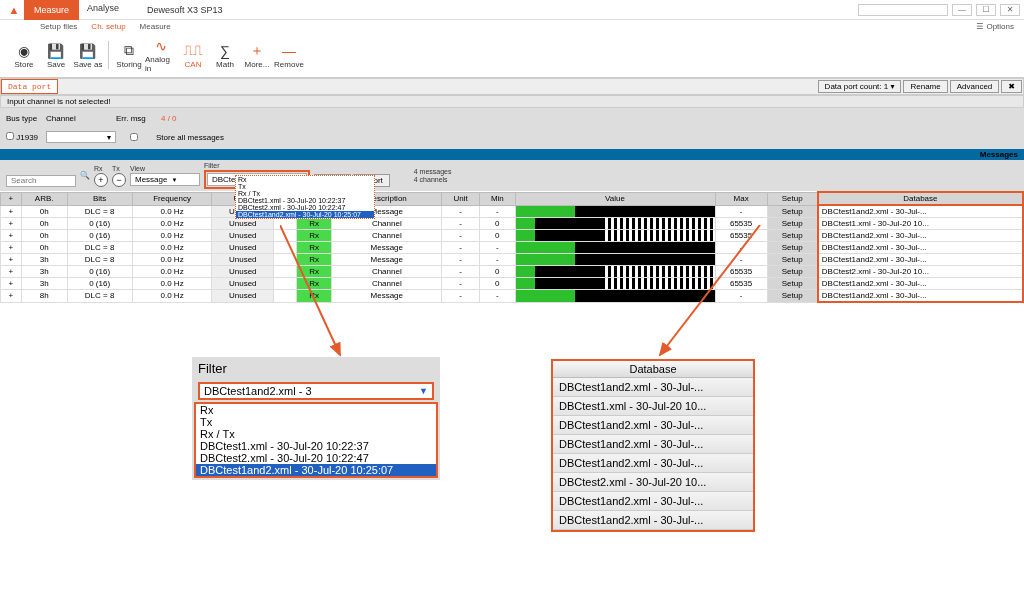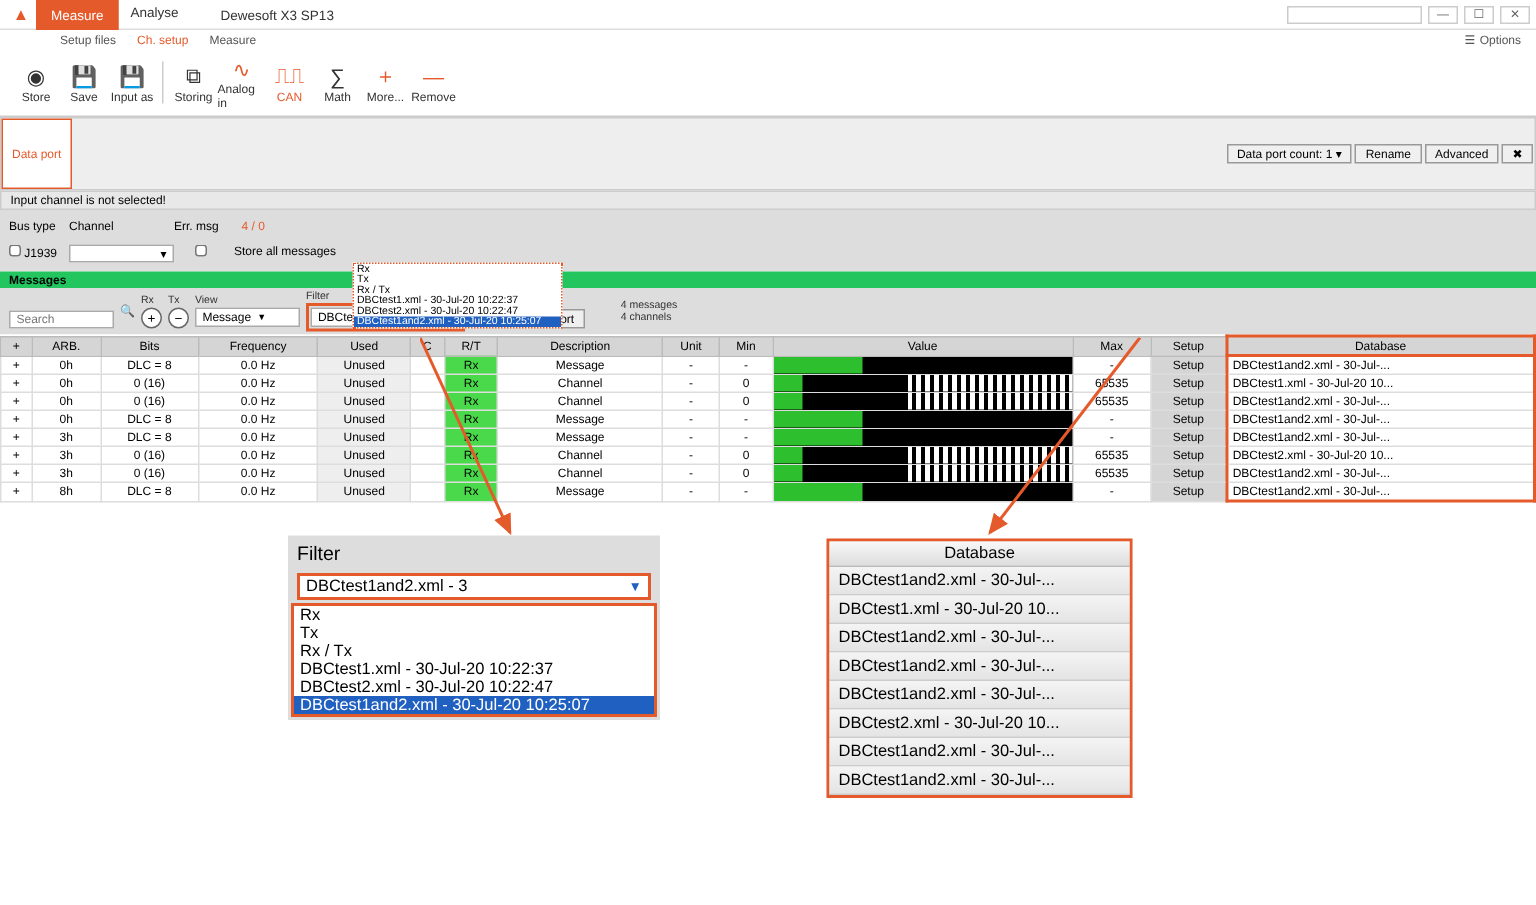--- a/index.html
+++ b/index.html
@@ -20,33 +20,33 @@
   .mitem.active { color:#e55a2b; }
   .options { margin-left:auto; color:#555; display:flex; align-items:center; gap:3px; }
   
   .toolbar { display:flex; align-items:center; padding:4px 8px; background:#fff; border-bottom:1px solid #ccc; }
   .tbtn { display:flex; flex-direction:column; align-items:center; width:32px; font-size:8px; color:#333; cursor:pointer; }
   .tbtn .ico { width:18px; height:18px; display:flex; align-items:center; justify-content:center; font-size:14px; }
   .tbtn.can { color:#e55a2b; }
   .tdivider { width:1px; height:28px; background:#ccc; margin:0 4px; }
   
   .dataport-bar { background:#eee; border:1px solid #ccc; display:flex; align-items:center; font-size:8px; }
-  .dptab { background:#fff; border:1px solid #e55a2b; padding:18px 6px; color:#e55a2b; }
+  .dptab { background:#fff; border:1px solid #e55a2b; padding:2px 6px; color:#e55a2b;font-family:Liberation Mono, monospace; }
   .dpright { margin-left:auto; display:flex; gap:2px; padding:1px; }
   .dpbtn { border:1px solid #999; background:#f0f0f0; padding:1px 6px; font-size:8px; }
   
   .warnbar { background:#e8e8e8; border:1px solid #ccc; padding:1px 6px; font-size:8px; font-weight:normal; }
   
   .settings-bar { background:#ddd; padding:2px 0; font-size:8px; }
   .settings-headers { display:flex; background:#bbb; color:#333; font-weight:bold; }
   .sh { padding:1px 6px; }
-  .settings-row { display:flex; padding:4px 6px; }
+  .settings-row { display:flex; align-items:center; padding:4px 6px; }
   .sfield { background:#fff; border:1px solid #aaa; padding:0 4px; height:12px; font-size:8px; display:inline-flex; align-items:center; }
   
-  .msgs-hdr { background:#22c55e; padding:1px 6px; font-size:8px; font-weight:bold; }
+  .msgs-hdr { background:#0369a1; padding:1px 6px; font-size:8px; font-weight:bold;text-align:right; }
   
   .msgs-ctrl { display:flex; align-items:center; gap:4px; padding:2px 6px; background:#ddd; font-size:8px; }
   .ctrl-col { display:flex; flex-direction:column; gap:1px; }
   .clabel { font-size:7px; color:#333; }
   .roundbtn { width:14px; height:14px; border:1px solid #666; border-radius:50%; display:flex; align-items:center; justify-content:center; font-size:9px; background:#fff; cursor:pointer; }
   .selectish { background:#fff; border:1px solid #aaa; padding:1px 4px; font-size:8px; display:flex; align-items:center; }
   .selectish .caret { margin-left:4px; font-size:6px; }
   .filter-box { border:2px solid #e55a2b; padding:1px; }
   .smallbtn { border:1px solid #999; background:#efefef; padding:1px 6px; font-size:8px; cursor:pointer; }
   
@@ -112,21 +112,21 @@
   <div class="tbtn">
       <div class="ico">◉</div>
       <div>Store</div>
     </div>
   <div class="tbtn">
       <div class="ico">💾</div>
       <div>Save</div>
     </div>
   <div class="tbtn">
       <div class="ico">💾</div>
-      <div>Input as</div>
+      <div>Save as</div>
     </div>
   <div class="tdivider"></div>
   <div class="tbtn">
       <div class="ico">⧉</div>
       <div>Storing</div>
     </div>
   <div class="tbtn">
       <div class="ico" style="color:#e55a2b">∿</div>
       <div>Analog in</div>
     </div>

